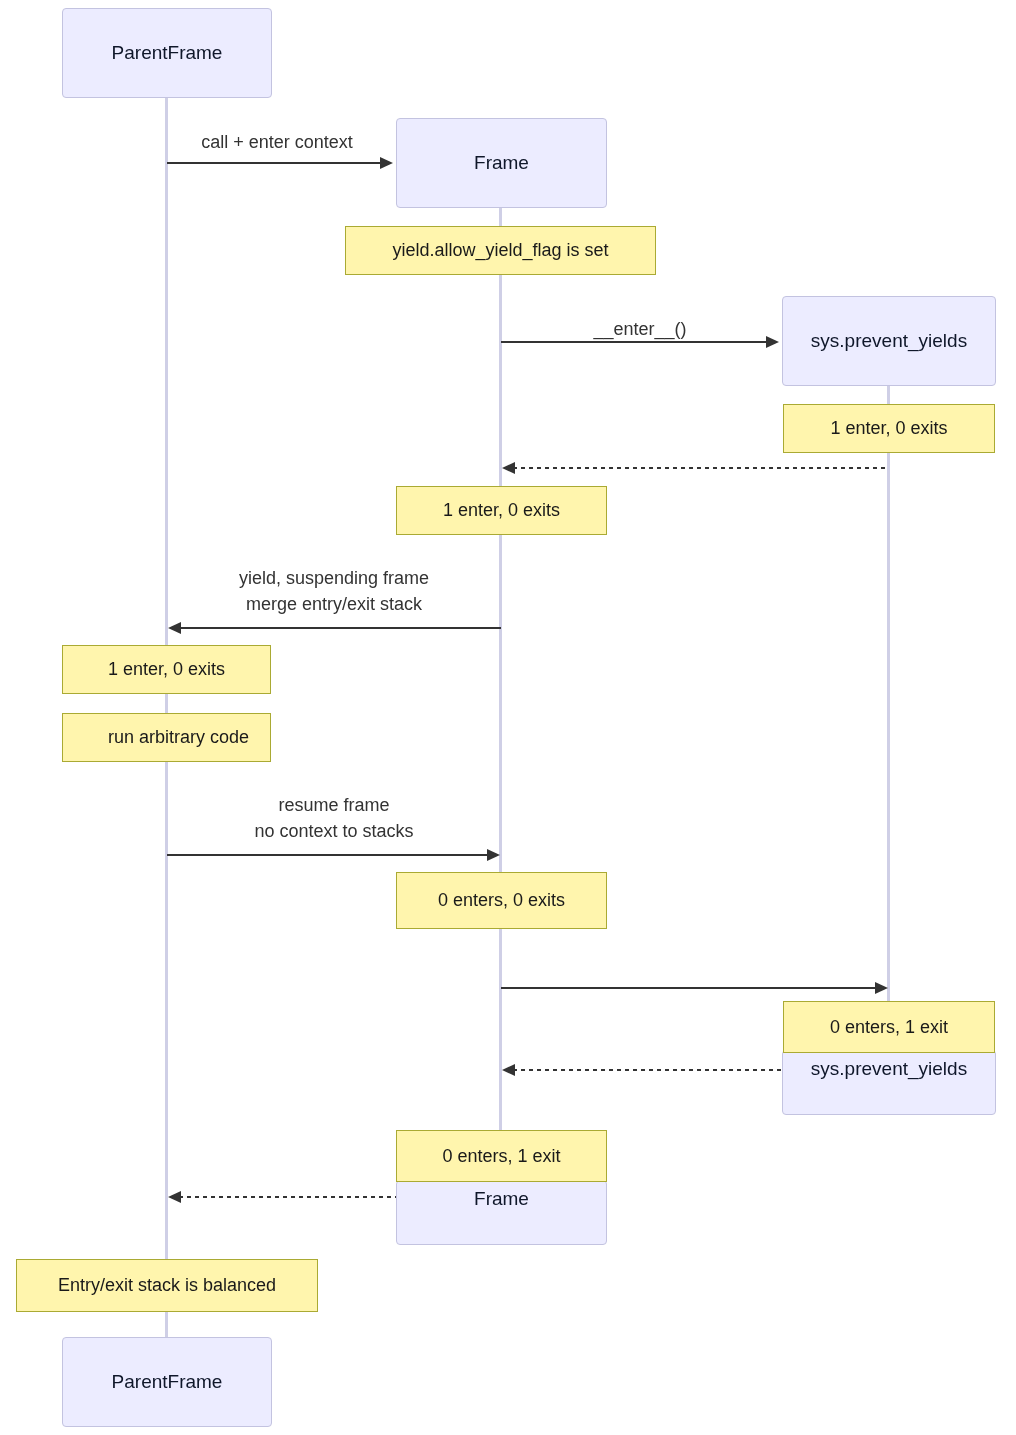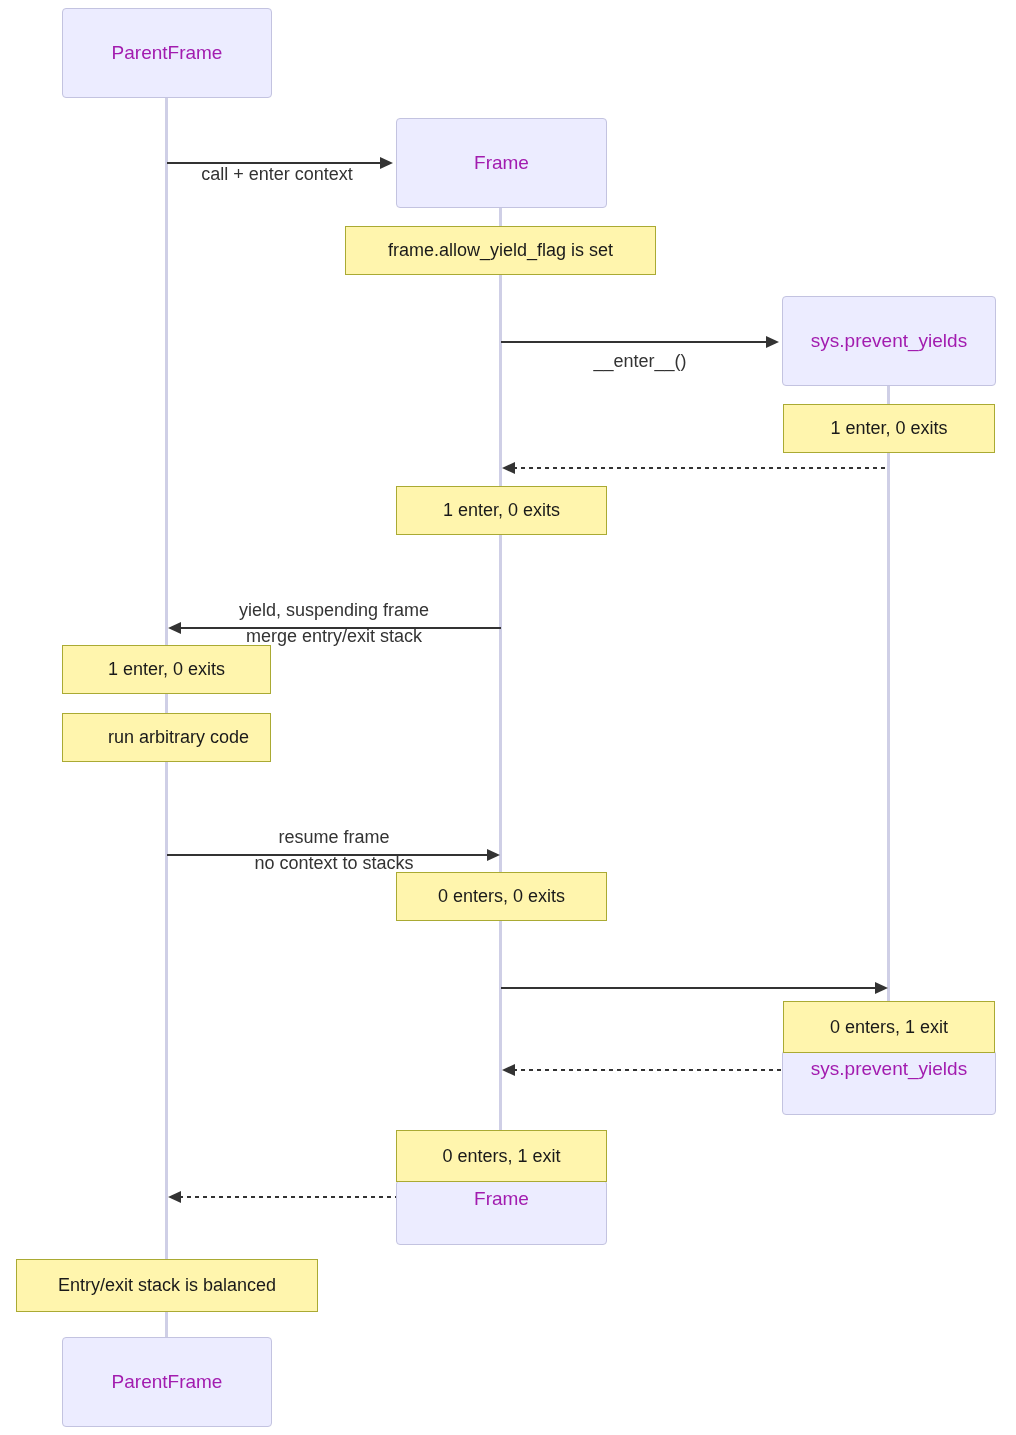--- a/index.html
+++ b/index.html
@@ -11,34 +11,33 @@
     color:#1a1a1a;
     overflow:hidden;
   }
   .lifeline{
     position:absolute;width:3px;background:#cfcfe6;z-index:1;
   }
   .actor{
     position:absolute;z-index:3;
     background:#ECECFF;border:1px solid #c3c3e0;border-radius:4px;
     display:flex;align-items:center;justify-content:center;
-    font-size:19px;color:#a21caf;box-sizing:border-box;
+    font-size:19px;color:#0f172a;box-sizing:border-box;
   }
   .actor.endbox{align-items:flex-start;padding-top:7px;}
   .note{
     position:absolute;z-index:3;
     background:#fff5ad;border:1px solid #aaaa33;
     display:flex;align-items:center;justify-content:center;
     font-size:18px;color:#1a1a1a;box-sizing:border-box;
   }
   .mlabel{
     position:absolute;z-index:2;
     font-size:18px;color:#333;text-align:center;line-height:26px;
     white-space:nowrap;
-    margin-top:32px;
   }
   .line-solid{
     position:absolute;height:2px;background:#333;z-index:2;
   }
   .line-dashed{
     position:absolute;height:2px;z-index:2;
     background:repeating-linear-gradient(to right,#333 0 4px,transparent 4px 8px);
   }
   .ah-r{
     position:absolute;width:0;height:0;z-index:2;
@@ -87,26 +86,26 @@
 
   <div class="line-solid" style="left:501px;top:987px;width:376px;"></div>
   <div class="ah-r" style="left:875px;top:982px;"></div>
 
   <div class="line-dashed" style="left:513px;top:1069px;width:376px;"></div>
   <div class="ah-l" style="left:502px;top:1064px;"></div>
 
   <div class="line-dashed" style="left:179px;top:1196px;width:322px;"></div>
   <div class="ah-l" style="left:168px;top:1191px;"></div>
 
-  <div class="note" style="left:345px;top:226px;width:311px;height:49px;">frame.allow_yield_flag is set</div>
+  <div class="note" style="left:345px;top:226px;width:311px;height:49px;">yield.allow_yield_flag is set</div>
   <div class="note" style="left:783px;top:404px;width:212px;height:49px;">1 enter, 0 exits</div>
   <div class="note" style="left:396px;top:486px;width:211px;height:49px;">1 enter, 0 exits</div>
   <div class="note" style="left:62px;top:645px;width:209px;height:49px;">1 enter, 0 exits</div>
   <div class="note" style="left:62px;top:713px;width:209px;height:49px;padding-left:24px;">run arbitrary code</div>
-  <div class="note" style="left:396px;top:872px;width:211px;height:49px;">0 enters, 0 exits</div>
+  <div class="note" style="left:396px;top:872px;width:211px;height:57px;">0 enters, 0 exits</div>
   <div class="note" style="left:783px;top:1001px;width:212px;height:52px;z-index:4;">0 enters, 1 exit</div>
   <div class="note" style="left:396px;top:1130px;width:211px;height:52px;z-index:4;">0 enters, 1 exit</div>
   <div class="note" style="left:16px;top:1259px;width:302px;height:53px;">Entry/exit stack is balanced</div>
 
   <div class="actor" style="left:62px;top:8px;width:210px;height:90px;">ParentFrame</div>
   <div class="actor" style="left:396px;top:118px;width:211px;height:90px;">Frame</div>
   <div class="actor" style="left:782px;top:296px;width:214px;height:90px;">sys.prevent_yields</div>
 
   <div class="actor endbox" style="left:782px;top:1050px;width:214px;height:65px;">sys.prevent_yields</div>
   <div class="actor endbox" style="left:396px;top:1180px;width:211px;height:65px;">Frame</div>

